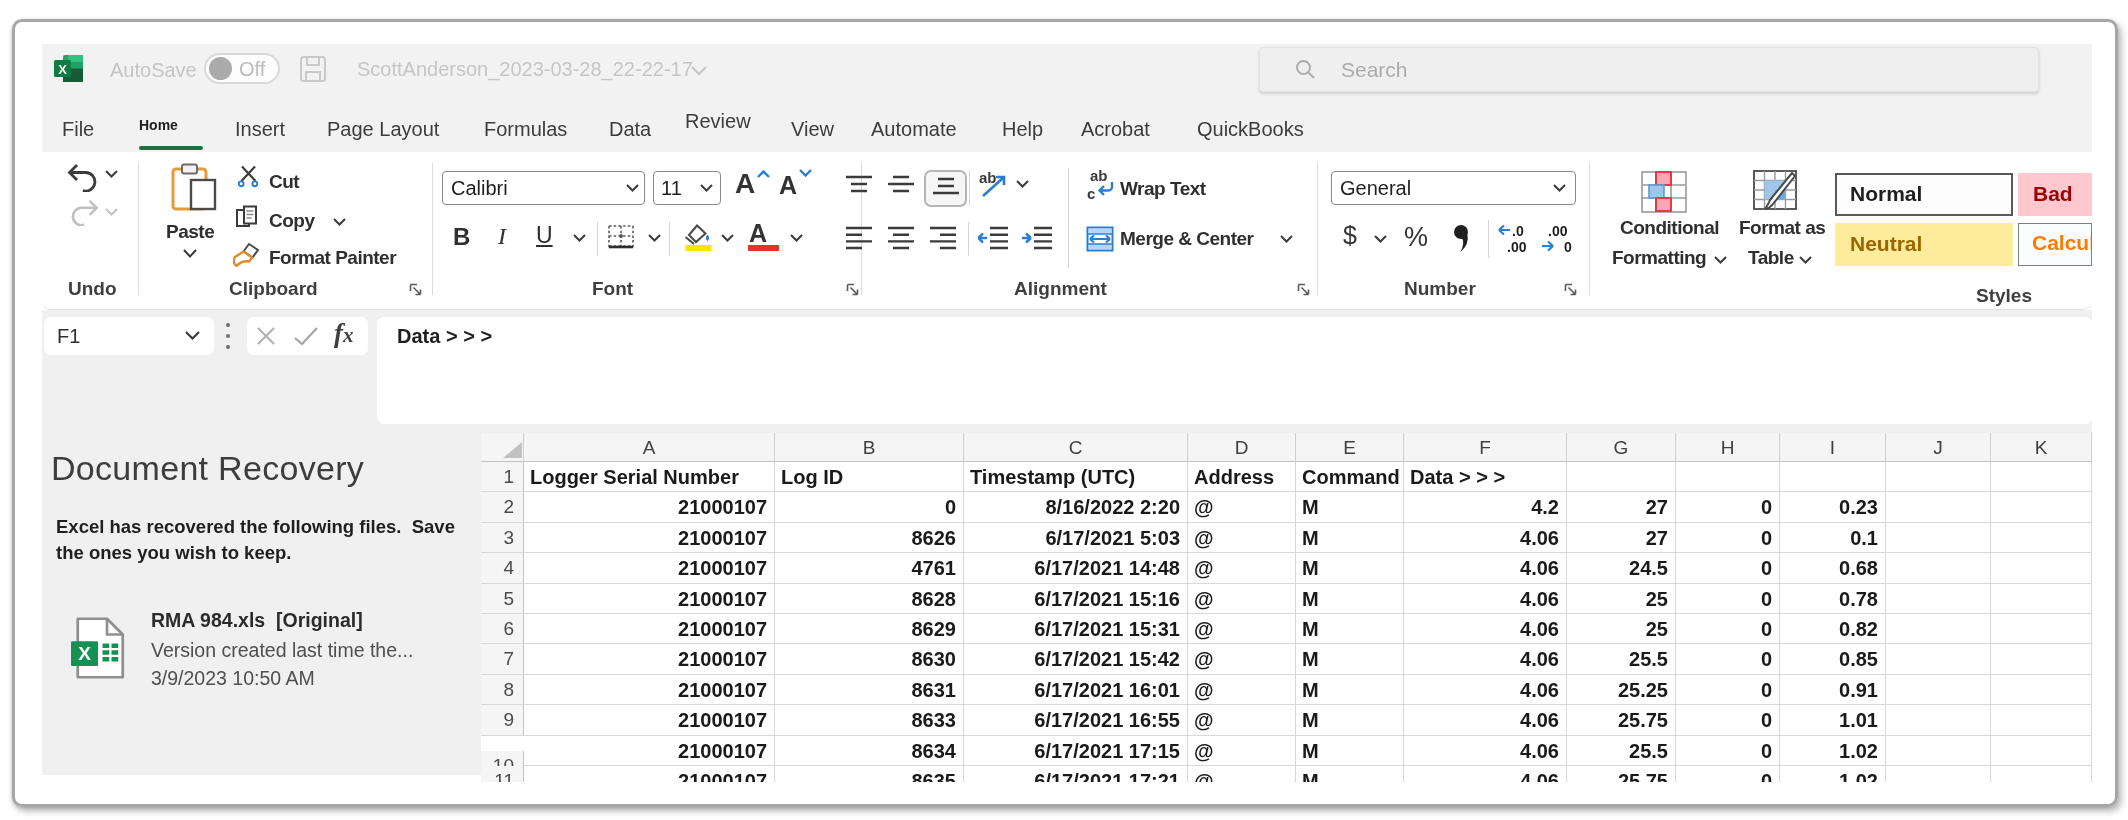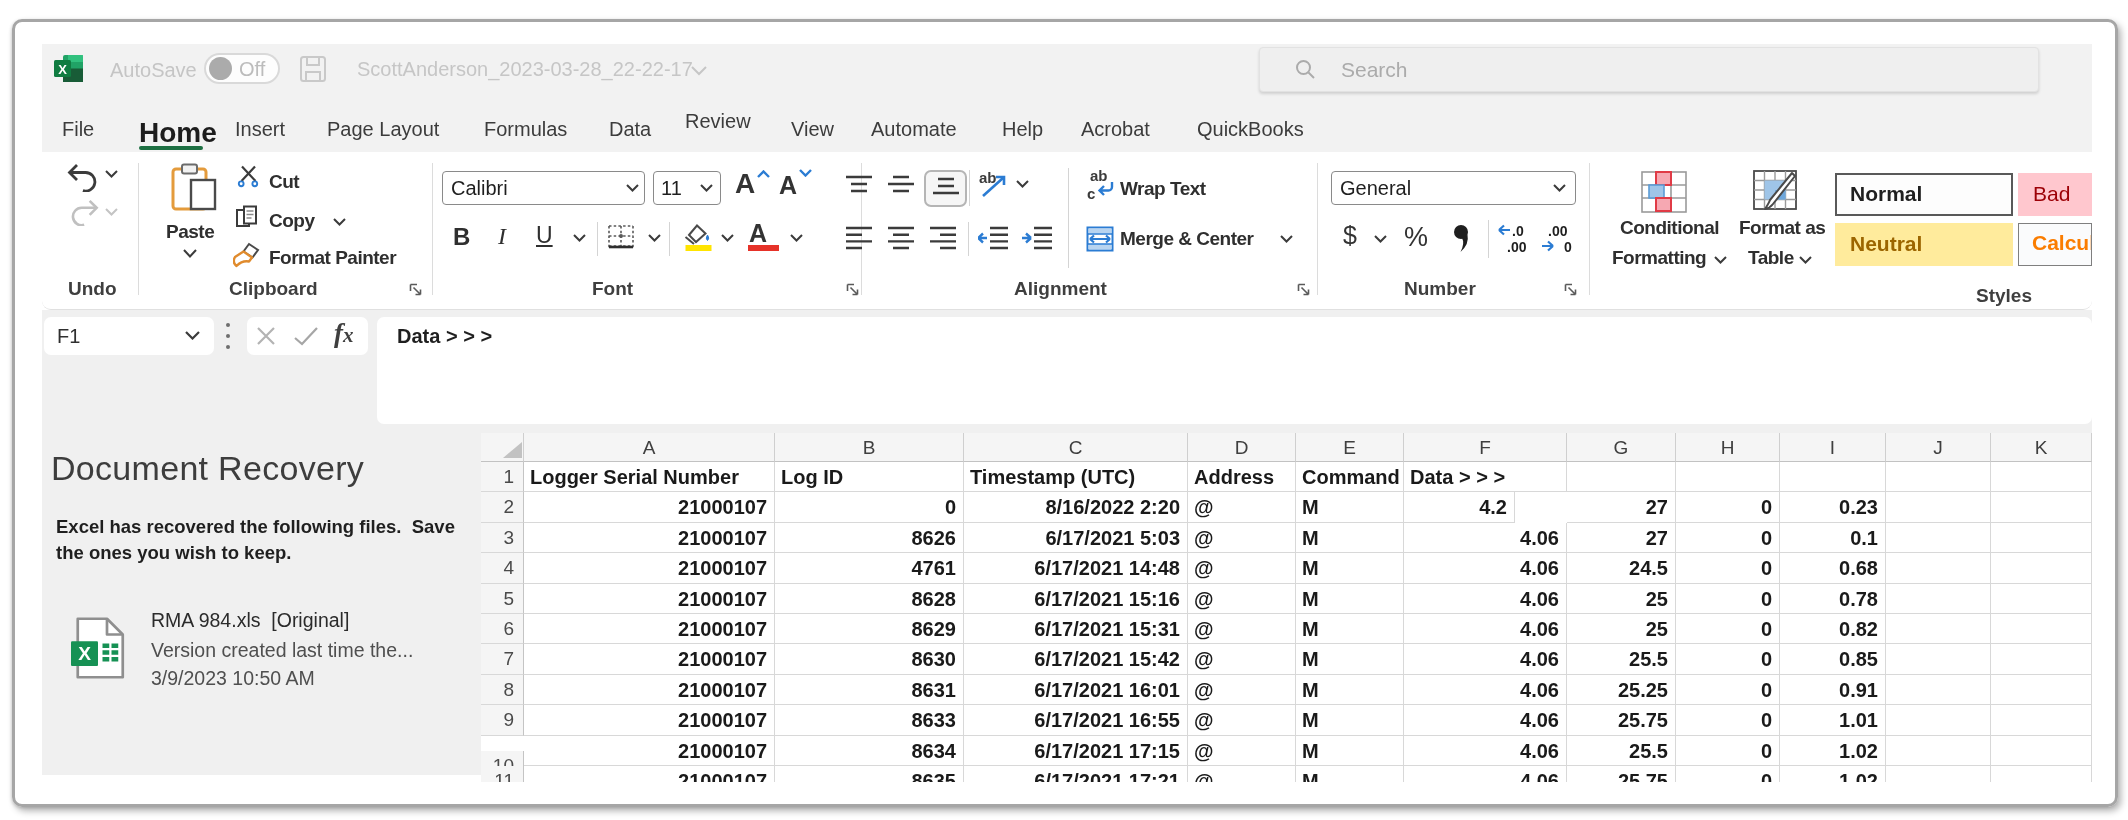--- a/index.html
+++ b/index.html
@@ -51,21 +51,21 @@
   </svg>
 
 <div class="ab" style="left:1259px;top:47px;width:780px;height:45px;background:#efefef;border:1px solid #e2e2e2;border-radius:4px;box-sizing:border-box;box-shadow:0 2px 3px rgba(0,0,0,.14)"></div>
 <svg class="ab" style="left:1295px;top:59px" width="21" height="21" viewBox="0 0 21 21" fill="none" stroke="#ababab" stroke-width="2">
     <circle cx="8.5" cy="8.5" r="6.5"></circle>
     <path d="M13.5 13.5 L19 19"></path>
   </svg>
 <div class="ab" style="left:1341px;top:58px;font-size:21px;color:#ababab">Search</div>
 
 <div class="ab" style="left:62px;top:118px;font-size:20px;color:#3c3c3c">File</div>
-<div class="ab" style="left:139px;top:117px;font-size:28px;color:#1d1d1d;font-weight:700">Home</div>
+<div class="ab" style="left:139px;top:117px;font-size:14px;color:#1d1d1d;font-weight:700">Home</div>
 <div class="ab" style="left:139px;top:146px;width:64px;height:4px;background:#1d6f42;border-radius:2px"></div>
 <div class="ab" style="left:235px;top:118px;font-size:20px;color:#3c3c3c">Insert</div>
 <div class="ab" style="left:327px;top:118px;font-size:20px;color:#3c3c3c">Page Layout</div>
 <div class="ab" style="left:484px;top:118px;font-size:20px;color:#3c3c3c">Formulas</div>
 <div class="ab" style="left:609px;top:118px;font-size:20px;color:#3c3c3c">Data</div>
 <div class="ab" style="left:685px;top:110px;font-size:20px;color:#3c3c3c">Review</div>
 <div class="ab" style="left:791px;top:118px;font-size:20px;color:#3c3c3c">View</div>
 <div class="ab" style="left:871px;top:118px;font-size:20px;color:#3c3c3c">Automate</div>
 <div class="ab" style="left:1002px;top:118px;font-size:20px;color:#3c3c3c">Help</div>
 <div class="ab" style="left:1081px;top:118px;font-size:20px;color:#3c3c3c">Acrobat</div>
@@ -290,21 +290,21 @@
 <path d="M42 6 L20 34 q-3 4 -8 5 q4 -6 5 -9 L39 3 z" fill="#fff" stroke="#4a4a4a" stroke-width="2" stroke-linejoin="round"></path>
 </svg>
 <div class="ab btxt" style="left:1739px;top:217px">Format as</div>
 <div class="ab btxt" style="left:1748px;top:247px">Table</div>
 <svg class="ab" style="left:1799px;top:256px" width="13" height="8" viewBox="0 0 13 8" fill="none" stroke="#3b3b3b" stroke-width="2">
     <path d="M1 1 L6.5 6.5 L12 1"></path>
   </svg>
 <div class="ab" style="left:1835px;top:173px;width:178px;height:43px;background:#fdfdfd;border:2px solid #595959;box-sizing:border-box"></div>
 <div class="ab" style="left:1850px;top:182px;font-size:21px;color:#1f1f1f;font-weight:600">Normal</div>
 <div class="ab" style="left:2018px;top:173px;width:74px;height:43px;background:#ffc7ce"></div>
-<div class="ab" style="left:2033px;top:182px;font-size:21px;color:#9c0006;font-weight:400">Bad</div>
+<div class="ab" style="left:2033px;top:182px;font-size:21px;color:#9c0006;font-weight:700">Bad</div>
 <div class="ab" style="left:1835px;top:223px;width:178px;height:43px;background:#ffeb9c"></div>
 <div class="ab" style="left:1850px;top:232px;font-size:21px;color:#9c6500;font-weight:600">Neutral</div>
 <div class="ab" style="left:2018px;top:223px;width:74px;height:43px;background:#fafbfc;border:1.6px solid #7f7f7f;box-sizing:border-box;overflow:hidden">
     <div style="margin:7px 0 0 13px;font-size:21px;color:#fa7d00;font-weight:600;white-space:nowrap">Calcula</div>
   </div>
 <div class="ab glabel" style="left:1976px;top:285px">Styles</div>
 
 <div class="ab" style="left:44px;top:317px;width:170px;height:38px;background:#fff;border-radius:7px"></div>
 <div class="ab" style="left:57px;top:325px;font-size:20px;color:#2f2f2f">F1</div>
 <svg class="ab" style="left:185px;top:331px" width="15" height="9" viewBox="0 0 15 9" fill="none" stroke="#3b3b3b" stroke-width="2.2">
@@ -333,21 +333,21 @@
 <text x="20" y="43" font-size="17" font-weight="700" fill="#fff" text-anchor="middle" font-family="Liberation Sans">X</text>
 <g fill="#169154">
 <rect x="36" y="28" width="6" height="4"></rect>
       <rect x="44" y="28" width="6" height="4"></rect>
 <rect x="36" y="34" width="6" height="4"></rect>
       <rect x="44" y="34" width="6" height="4"></rect>
 <rect x="36" y="40" width="6" height="4"></rect>
       <rect x="44" y="40" width="6" height="4"></rect>
 </g>
 </svg>
-<div class="ab" style="left:151px;top:609px;font-size:19.5px;color:#2b2b2b;font-weight:400">RMA 984.xls&nbsp; [Original]</div>
+<div class="ab" style="left:151px;top:609px;font-size:19.5px;color:#2b2b2b;font-weight:700">RMA 984.xls&nbsp; [Original]</div>
 <div class="ab" style="left:151px;top:639px;font-size:19.5px;color:#4f4f4f">Version created last time the...</div>
 <div class="ab" style="left:151px;top:667px;font-size:19.5px;color:#4f4f4f">3/9/2023 10:50 AM</div>
 
 <div class="ab" style="left:481px;top:433px;width:1611px;height:349px;overflow:hidden">
 <div class="hcell" style="left:0px;top:0;width:43px;height:29px"></div>
 <div class="ab" style="left:22px;top:9px;width:0;height:0;border-right:19px solid #c2c2c2;border-top:16px solid transparent"></div>
 <div class="hcell" style="left:43px;top:0;width:251px;height:29px;line-height:29px">A</div>
 <div class="hcell" style="left:294px;top:0;width:189px;height:29px;line-height:29px">B</div>
 <div class="hcell" style="left:483px;top:0;width:224px;height:29px;line-height:29px">C</div>
 <div class="hcell" style="left:707px;top:0;width:108px;height:29px;line-height:29px">D</div>
@@ -369,21 +369,21 @@
 <div class="cell cl" style="left:1195px;top:29.0px;width:104px;height:30.4px;line-height:30.4px"></div>
 <div class="cell cl" style="left:1299px;top:29.0px;width:106px;height:30.4px;line-height:30.4px"></div>
 <div class="cell cl" style="left:1405px;top:29.0px;width:105px;height:30.4px;line-height:30.4px"></div>
 <div class="cell cl" style="left:1510px;top:29.0px;width:101px;height:30.4px;line-height:30.4px"></div>
 <div class="rhcell" style="left:0px;top:59.4px;width:43px;height:30.4px;line-height:30.4px">2</div>
 <div class="cell cr" style="left:43px;top:59.4px;width:251px;height:30.4px;line-height:30.4px">21000107</div>
 <div class="cell cr" style="left:294px;top:59.4px;width:189px;height:30.4px;line-height:30.4px">0</div>
 <div class="cell cr" style="left:483px;top:59.4px;width:224px;height:30.4px;line-height:30.4px">8/16/2022 2:20</div>
 <div class="cell cl" style="left:707px;top:59.4px;width:108px;height:30.4px;line-height:30.4px">@</div>
 <div class="cell cl" style="left:815px;top:59.4px;width:108px;height:30.4px;line-height:30.4px">M</div>
-<div class="cell cr" style="left:871px;top:59.4px;width:163px;height:30.4px;line-height:30.4px">4.2</div>
+<div class="cell cr" style="left:923px;top:59.4px;width:163px;height:30.4px;line-height:30.4px">4.2</div>
 <div class="cell cr" style="left:1086px;top:59.4px;width:109px;height:30.4px;line-height:30.4px">27</div>
 <div class="cell cr" style="left:1195px;top:59.4px;width:104px;height:30.4px;line-height:30.4px">0</div>
 <div class="cell cr" style="left:1299px;top:59.4px;width:106px;height:30.4px;line-height:30.4px">0.23</div>
 <div class="cell cr" style="left:1405px;top:59.4px;width:105px;height:30.4px;line-height:30.4px"></div>
 <div class="cell cr" style="left:1510px;top:59.4px;width:101px;height:30.4px;line-height:30.4px"></div>
 <div class="rhcell" style="left:0px;top:89.8px;width:43px;height:30.4px;line-height:30.4px">3</div>
 <div class="cell cr" style="left:43px;top:89.8px;width:251px;height:30.4px;line-height:30.4px">21000107</div>
 <div class="cell cr" style="left:294px;top:89.8px;width:189px;height:30.4px;line-height:30.4px">8626</div>
 <div class="cell cr" style="left:483px;top:89.8px;width:224px;height:30.4px;line-height:30.4px">6/17/2021 5:03</div>
 <div class="cell cl" style="left:707px;top:89.8px;width:108px;height:30.4px;line-height:30.4px">@</div>

